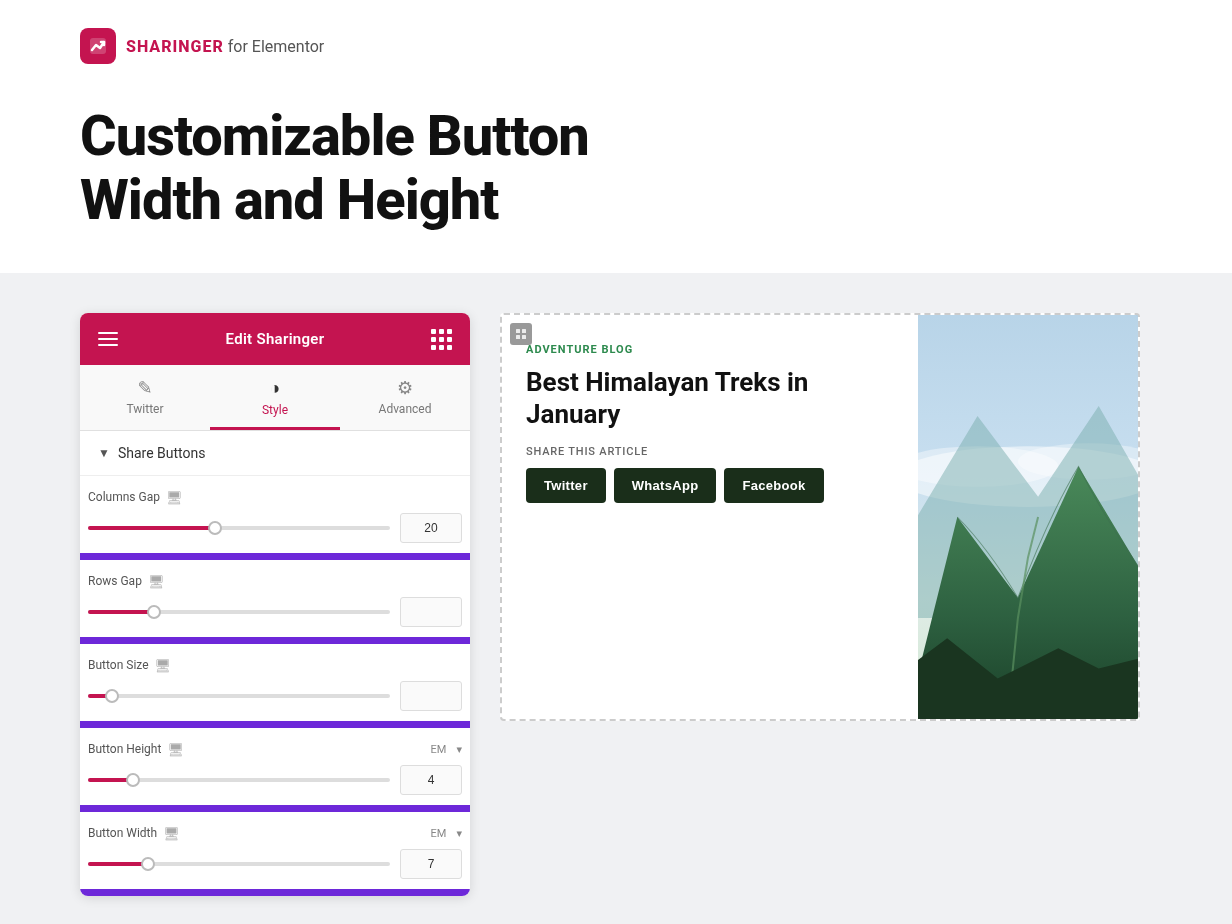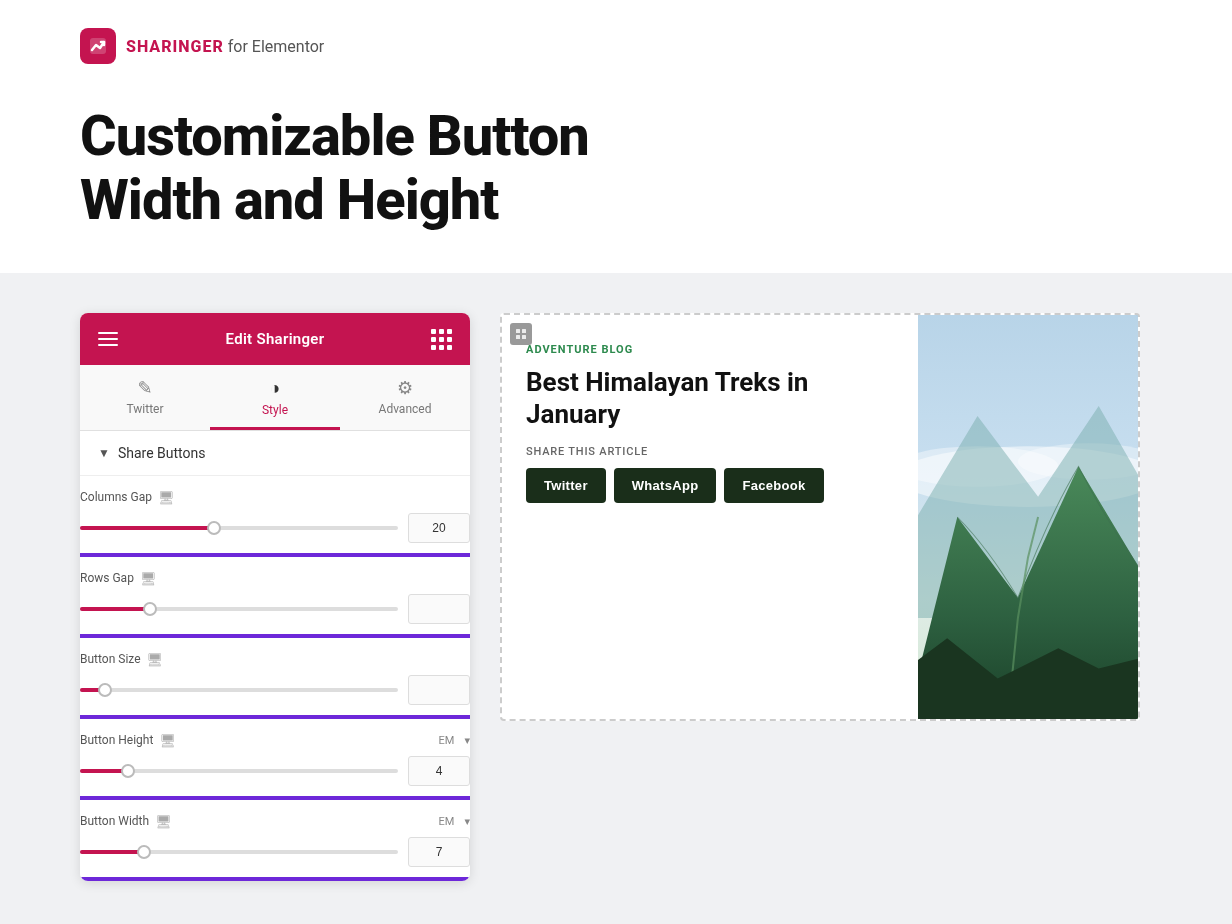--- a/index.html
+++ b/index.html
@@ -163,22 +163,22 @@
       color: #555;
     }
     .section-header-title {
       font-size: 14px;
       font-weight: 400;
       color: #333;
     }
 
     
     .control-row {
-      padding: 14px 0 10px;
-      border-bottom: 4px solid #6d28d9;
+      padding: 14px 8px 10px;
+      border-bottom: 7px solid #6d28d9;
     }
     .control-label {
       display: flex;
       align-items: center;
       gap: 6px;
       margin-bottom: 8px;
       font-size: 12px;
       color: #555;
     }
     .control-label .screen-icon {

